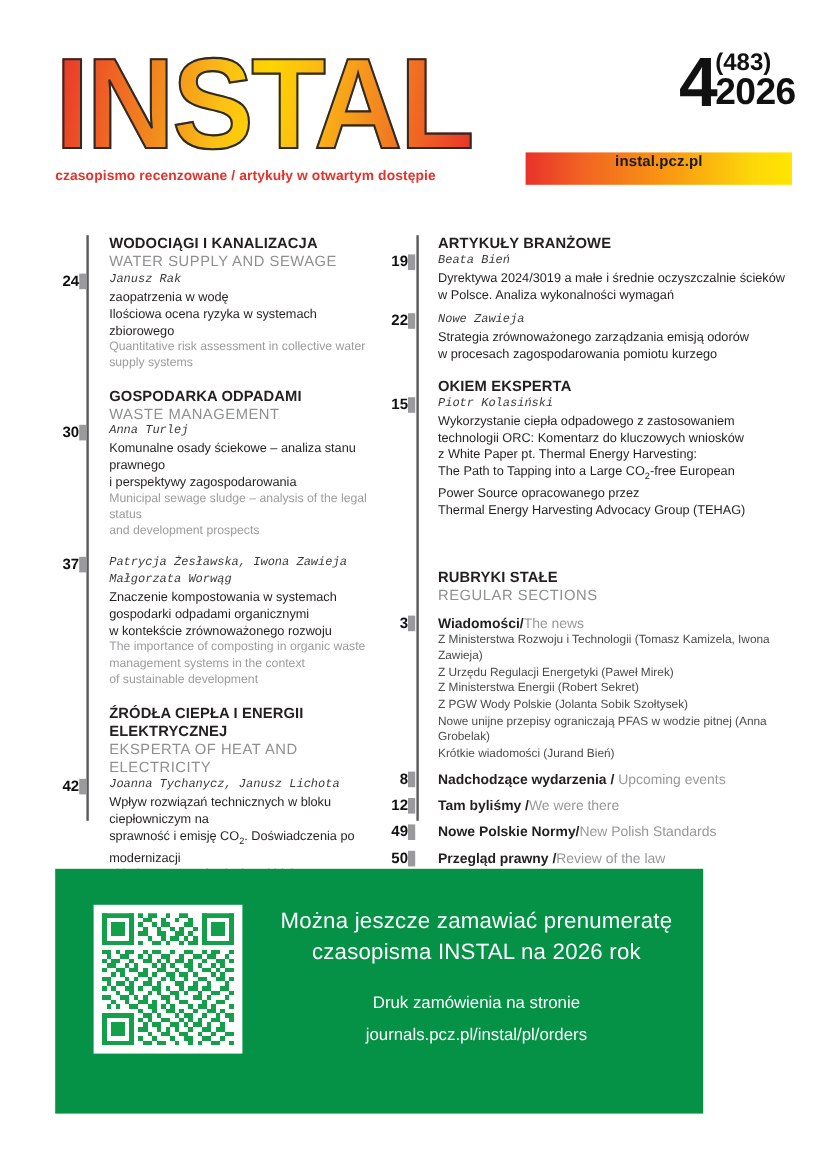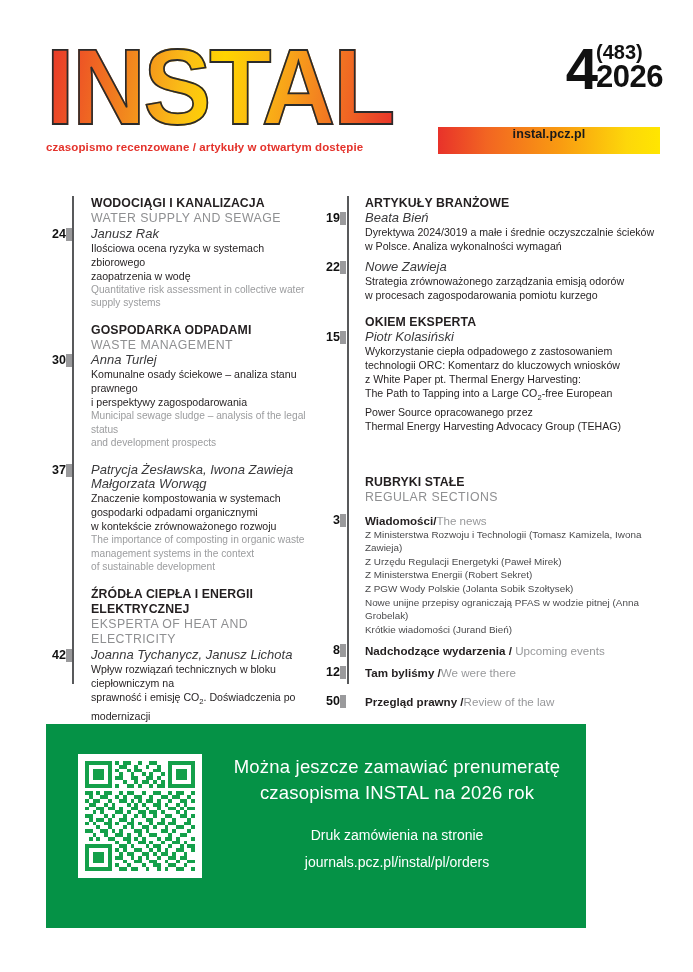--- a/index.html
+++ b/index.html
@@ -97,21 +97,21 @@
   .body { padding-left: 7px; flex: 1; margin-left: 12px; }
 
   .sec-pl {
     font-size: 12.3px; font-weight: bold; color: #231f20;
     letter-spacing: 0.1px; line-height: 15px;
   }
   .sec-en {
     font-size: 12.3px; font-weight: normal; color: #8e8f91;
     letter-spacing: 0.45px; line-height: 15.5px;
   }
-  .author { font-size: 13px; font-style: italic; color: #3a3a3c; line-height: 14px; }
+  .author { font-size: 10px; font-style: italic; color: #3a3a3c; line-height: 14px; font-family: Liberation Mono, monospace; }
   .title-pl { font-size: 10.6px; color: #231f20; line-height: 14px; }
   .title-en { font-size: 10.2px; color: #9b9c9e; line-height: 13.6px; }
   .sub { font-size: 9.9px; color: #4a4a4c; line-height: 13.6px; }
   sub { font-size: 72%; }
 
   .sponsored { font-size: 12.3px; font-weight: bold; color: #231f20; letter-spacing: 0.2px; }
 
   .reg-line { font-size: 11.6px; line-height: 15px; }
   .reg-pl { font-weight: bold; color: #231f20; }
   .reg-en { color: #97989a; }
@@ -172,22 +172,22 @@
               <div class="sec-en">WATER SUPPLY AND SEWAGE</div>
             </div>
           </div>
           <div class="entry">
             <div class="pg">
               <div class="pg-num">24</div>
               <div class="pg-chip"></div>
             </div>
             <div class="body">
               <div class="author">Janusz Rak</div>
+              <div class="title-pl">zaopatrzenia w wodę</div>
               <div class="title-pl">Ilościowa ocena ryzyka w systemach zbiorowego</div>
-              <div class="title-pl">zaopatrzenia w wodę</div>
               <div class="title-en">Quantitative risk assessment in collective water</div>
               <div class="title-en">supply systems</div>
             </div>
           </div>
           <div class="gap-m"></div>
           <div class="entry">
             <div class="pg"></div>
             <div class="body">
               <div class="sec-pl">GOSPODARKA ODPADAMI</div>
               <div class="sec-en">WASTE MANAGEMENT</div>
@@ -351,20 +351,29 @@
           <div class="entry">
             <div class="pg">
               <div class="pg-num">12</div>
               <div class="pg-chip"></div>
             </div>
             <div class="body">
               <div class="reg-line"><span class="reg-pl">Tam byliśmy /</span><span class="reg-en">We were there</span></div>
             </div>
           </div>
           <div class="gap-s"></div>
+          <div class="entry">
+            <div class="pg">
+              <div class="pg-num">49</div>
+              <div class="pg-chip"></div>
+            </div>
+            <div class="body">
+              <div class="reg-line"><span class="reg-pl">Nowe Polskie Normy/</span><span class="reg-en">New Polish Standards</span></div>
+            </div>
+          </div>
           <div class="gap-s"></div>
           <div class="entry">
             <div class="pg">
               <div class="pg-num">50</div>
               <div class="pg-chip"></div>
             </div>
             <div class="body">
               <div class="reg-line"><span class="reg-pl">Przegląd prawny /</span><span class="reg-en">Review of the law</span></div>
             </div>
           </div>

